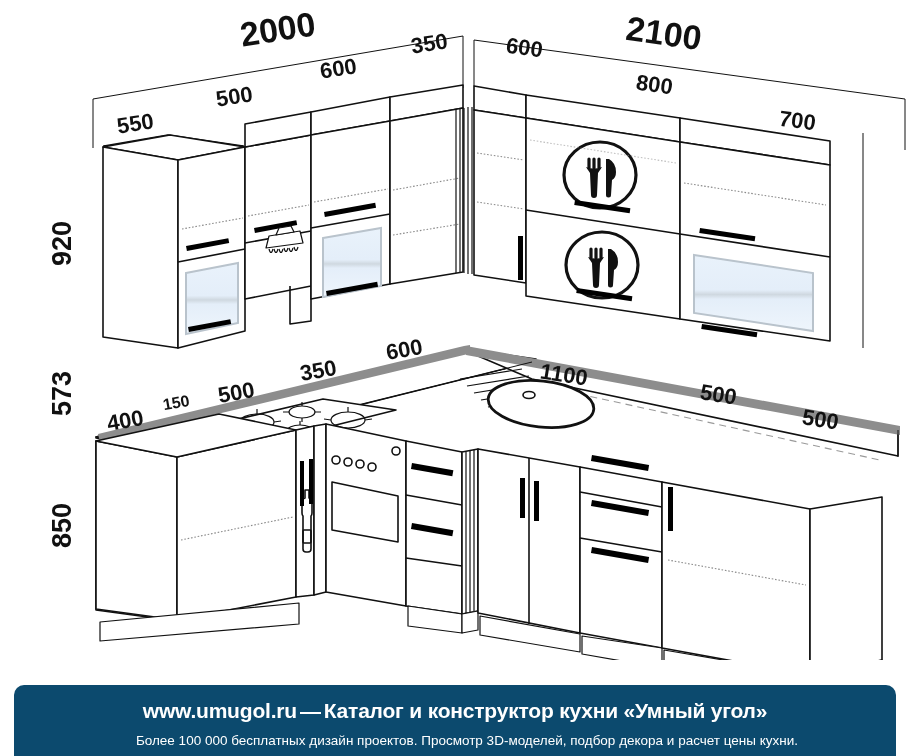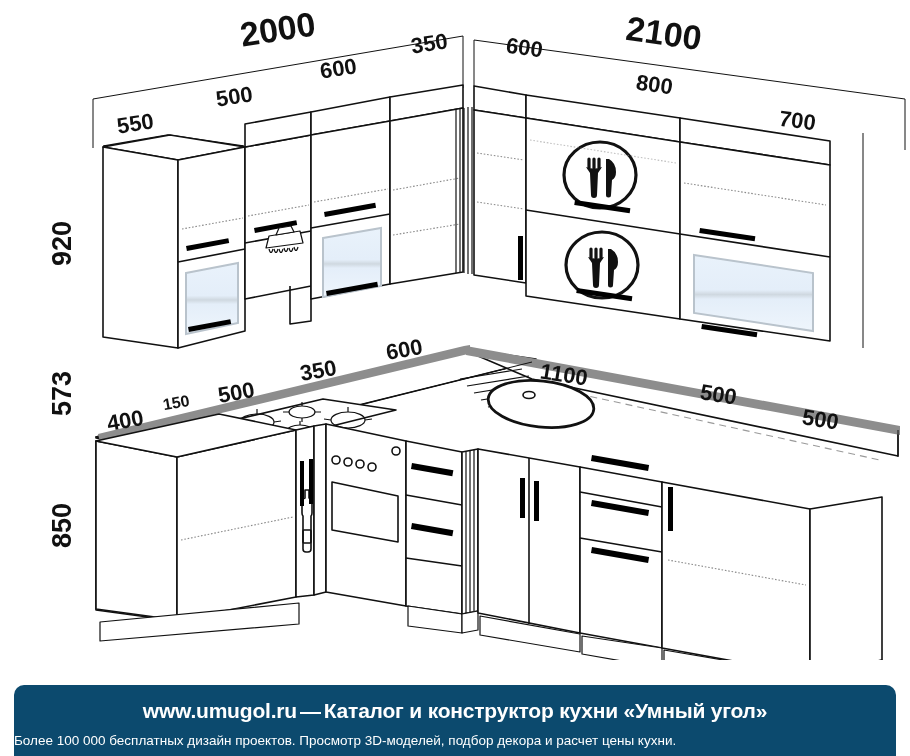--- a/index.html
+++ b/index.html
@@ -12,22 +12,22 @@
 
   .dimlbl{position:absolute;font-weight:bold;color:#111;white-space:nowrap;
           transform-origin:50% 50%;user-select:none;}
 
   
   #footer{position:absolute;left:0;top:660px;width:910px;height:96px;background:#ffffff;}
   #banner{position:absolute;left:14px;top:8px;width:882px;height:80px;
           background:#0c4a6e;border-radius:10px;margin-top:17px;}
   #banner .line1{position:absolute;left:0;top:14px;width:882px;text-align:center;
       color:#ffffff;font-weight:bold;font-size:21px;letter-spacing:-0.2px;}
-  #banner .line2{position:absolute;left:0;top:48px;width:882px;text-align:left;
-      color:#ffffff;font-size:13.5px;}
+  #banner .line2{position:absolute;left:0;top:48px;width:882px;text-align:center;
+      color:#ffffff;font-size:13.5px;padding-left:12px;}
   #banner .dash{padding:0 3px;}
 </style>
 </head>
 <body>
 
 <div id="stage">
 <svg width="910" height="660" viewBox="0 0 910 660" xmlns="http://www.w3.org/2000/svg">
   <defs>
     <linearGradient id="glassGrad" x1="0" y1="0" x2="0" y2="1">
       <stop offset="0%" stop-color="#e9f2fb"></stop>

